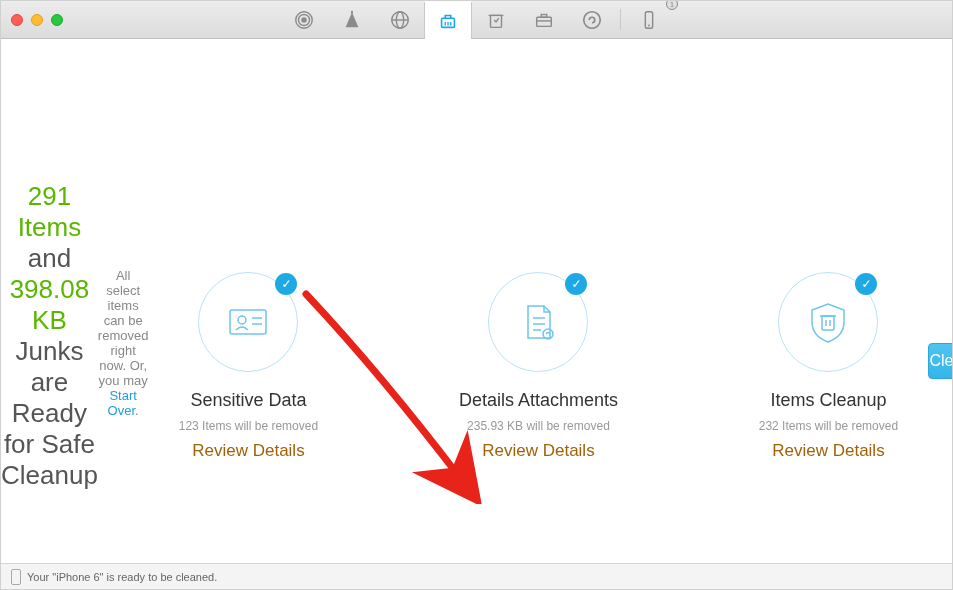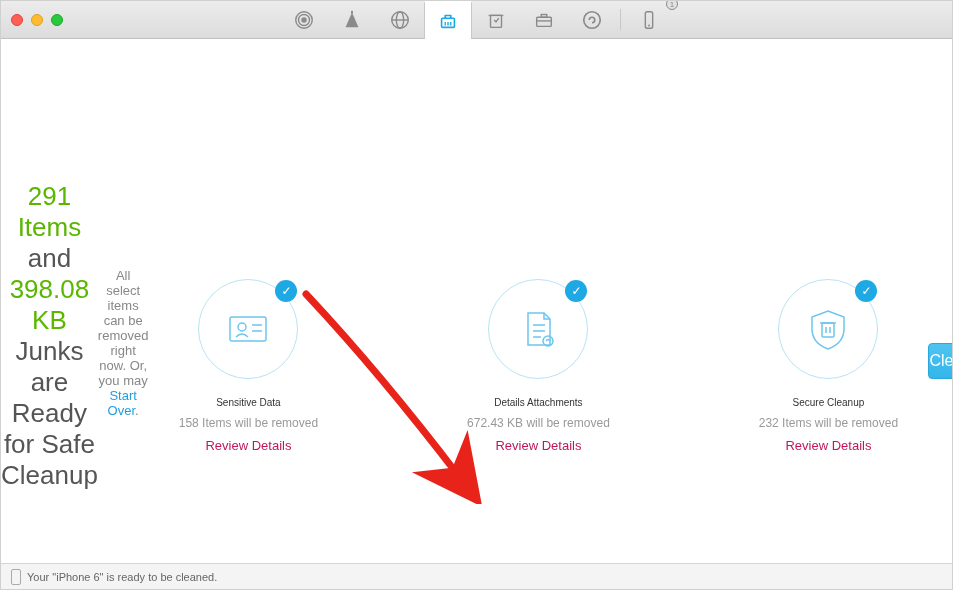--- a/index.html
+++ b/index.html
@@ -114,34 +114,34 @@
       border-radius: 50%;
       display: flex;
       align-items: center;
       justify-content: center;
       color: #fff;
       font-size: 12px;
       cursor: pointer;
     }
     .card-title {
       margin-top: 18px;
-      font-size: 10px;
+      font-size: 18px;
       color: #333;
       font-weight: 400;
       text-align: center;
     }
     .card-sub {
       margin-top: 8px;
       font-size: 12px;
       color: #999;
     }
     .card-link {
       margin-top: 8px;
-      font-size: 13px;
-      color: #be185d;
+      font-size: 17px;
+      color: #a16207;
       cursor: pointer;
     }
     .clean-btn {
       margin-top: 50px;
       width: 160px;
       height: 36px;
       background: linear-gradient(#4fc4f0, #34b5ea);
       border: 1px solid #2aa8dd;
       border-radius: 4px;
       color: #fff;
@@ -276,54 +276,54 @@
         <svg class="card-svg" viewBox="0 0 48 48">
           <rect x="6" y="12" width="36" height="24" rx="2" class="card-stroke"></rect>
           <circle cx="18" cy="22" r="4" class="card-stroke"></circle>
           <path d="M12 32 Q18 26 24 32" class="card-stroke"></path>
           <line x1="28" y1="20" x2="38" y2="20" class="card-stroke"></line>
           <line x1="28" y1="26" x2="38" y2="26" class="card-stroke"></line>
         </svg>
         <div class="check-badge">✓</div>
       </div>
       <div class="card-title">Sensitive Data</div>
-      <div class="card-sub">158 Items will be removed</div>
+      <div class="card-sub">123 Items will be removed</div>
       <div class="card-link">Review Details</div>
     </div>
 
     <div class="card">
       <div class="card-icon-wrap">
         <svg class="card-svg" viewBox="0 0 48 48">
           <path d="M14 8 L30 8 L36 14 L36 40 L14 40 Z" class="card-stroke"></path>
           <path d="M30 8 L30 14 L36 14" class="card-stroke"></path>
           <line x1="19" y1="20" x2="31" y2="20" class="card-stroke"></line>
           <line x1="19" y1="26" x2="31" y2="26" class="card-stroke"></line>
           <line x1="19" y1="32" x2="27" y2="32" class="card-stroke"></line>
           <circle cx="34" cy="36" r="5" class="card-stroke"></circle>
           <path d="M32 36 Q34 33 36 36" class="card-stroke"></path>
         </svg>
         <div class="check-badge">✓</div>
       </div>
       <div class="card-title">Details Attachments</div>
-      <div class="card-sub">672.43 KB will be removed</div>
+      <div class="card-sub">235.93 KB will be removed</div>
       <div class="card-link">Review Details</div>
     </div>
 
     <div class="card">
       <div class="card-icon-wrap">
         <svg class="card-svg" viewBox="0 0 48 48">
           <path d="M24 6 L40 12 L40 24 Q40 38 24 44 Q8 38 8 24 L8 12 Z" class="card-stroke"></path>
           <rect x="18" y="18" width="12" height="14" rx="1" class="card-stroke"></rect>
           <line x1="16" y1="18" x2="32" y2="18" class="card-stroke"></line>
           <line x1="22" y1="22" x2="22" y2="28" class="card-stroke"></line>
           <line x1="26" y1="22" x2="26" y2="28" class="card-stroke"></line>
         </svg>
         <div class="check-badge">✓</div>
       </div>
-      <div class="card-title">Secure Cleanup</div>
+      <div class="card-title">Items Cleanup</div>
       <div class="card-sub">232 Items will be removed</div>
       <div class="card-link">Review Details</div>
     </div>
   </div>
 
   <div class="clean-btn">Clean</div>
 
   <svg class="arrow" viewBox="0 0 210 220">
     <defs>
       <marker id="arrowhead" markerWidth="12" markerHeight="12" refX="6" refY="6" orient="auto">

